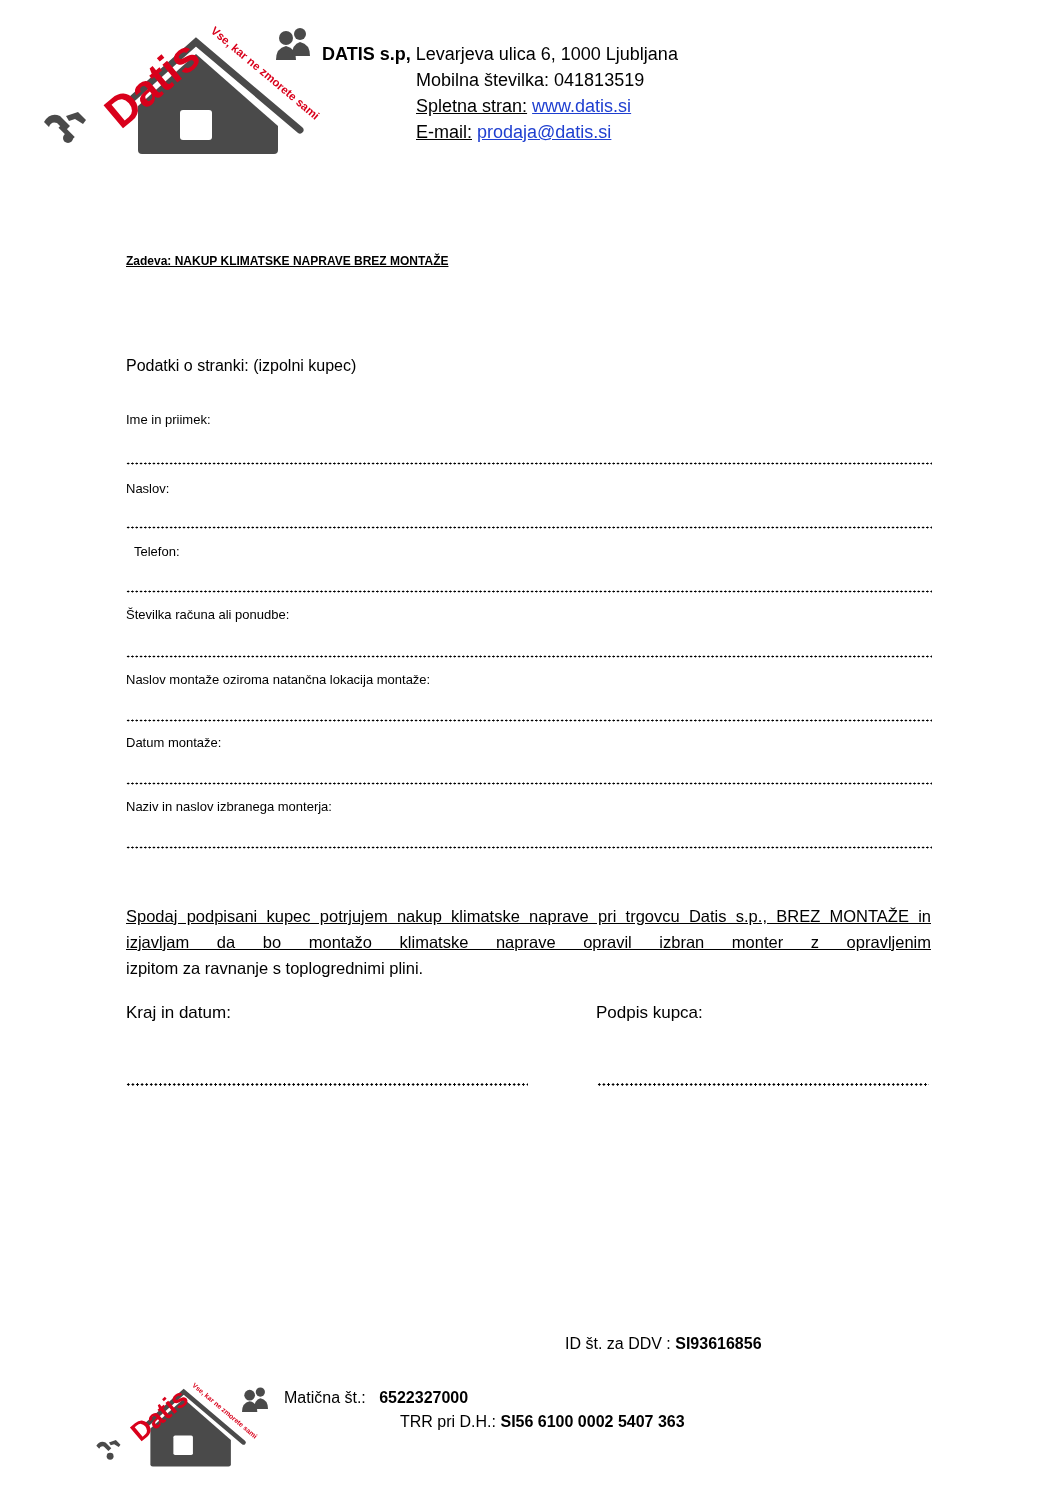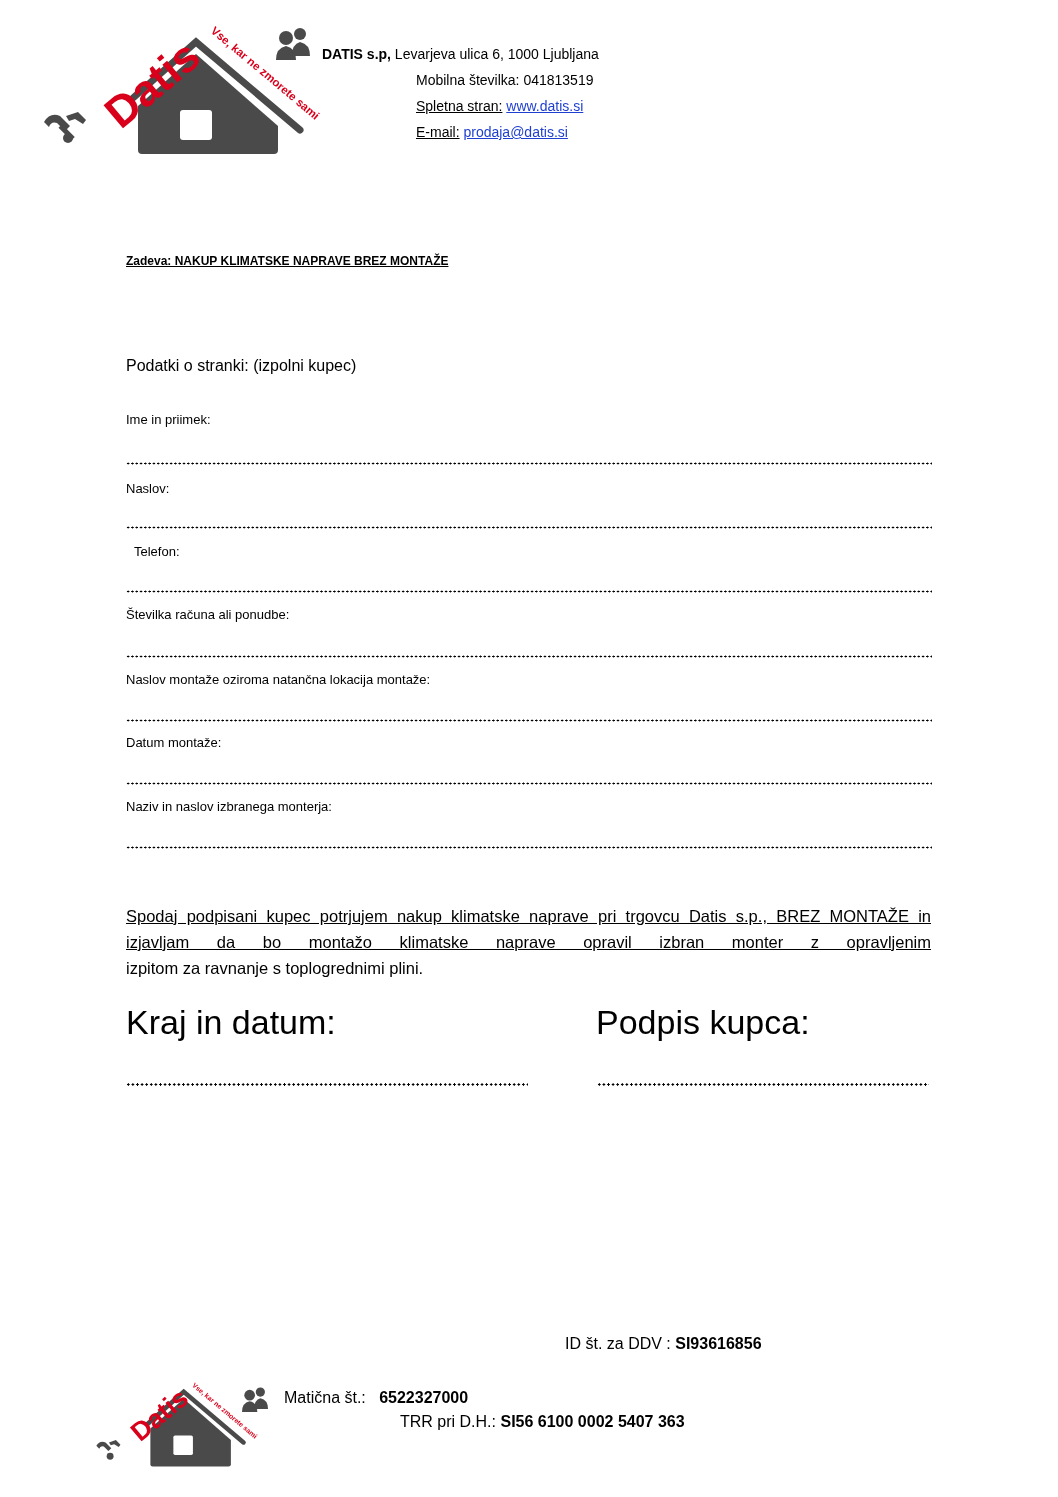--- a/index.html
+++ b/index.html
@@ -4,40 +4,40 @@
 <style>
   html, body { margin:0; padding:0; background:#ffffff; }
   body { width:1058px; height:1497px; position:relative; overflow:hidden;
          font-family:"Liberation Sans", sans-serif; color:#000; }
   .abs { position:absolute; }
 
   
   .logo { position:absolute; }
   .logo svg { display:block; }
 
-  .hdr-line { position:absolute; left:416px; font-size:14px; line-height:26px; white-space:nowrap; }
+  .hdr-line { position:absolute; left:416px; font-size:18px; line-height:26px; white-space:nowrap; }
   .hdr-first { left:322px; }
   .bold { font-weight:bold; }
   .ul { text-decoration:underline; }
   .link { color:#1f3fd0; text-decoration:underline; }
 
   .subject { position:absolute; left:126px; top:254px; font-size:12px; font-weight:bold;
              text-decoration:underline; white-space:nowrap; }
   .intro { position:absolute; left:126px; top:357px; font-size:16px; white-space:nowrap; }
 
   .field-label { position:absolute; left:126px; font-size:13px; white-space:nowrap; }
   .dots { position:absolute; left:126px; width:806px; height:3px;
           background-image: radial-gradient(circle, #000 0.9px, transparent 1.1px);
           background-size: 4.3px 3px; background-repeat: repeat-x; }
 
   .para { position:absolute; left:126px; top:903px; width:805px; font-size:16.5px;
           line-height:26px; text-align:justify; }
   .para .last { text-align:left; }
 
-  .sig-label { position:absolute; font-size:34px; white-space:nowrap; }
+  .sig-label { position:absolute; font-size:17px; white-space:nowrap; }
   .sig-dots { position:absolute; height:3px;
               background-image: radial-gradient(circle, #000 1.1px, transparent 1.3px);
               background-size: 4.6px 3px; background-repeat: repeat-x; }
 
   .footer-line { position:absolute; font-size:16px; white-space:nowrap; }
 </style>
 </head>
 <body>
 
 <div class="logo" style="left:38px; top:18px;">

